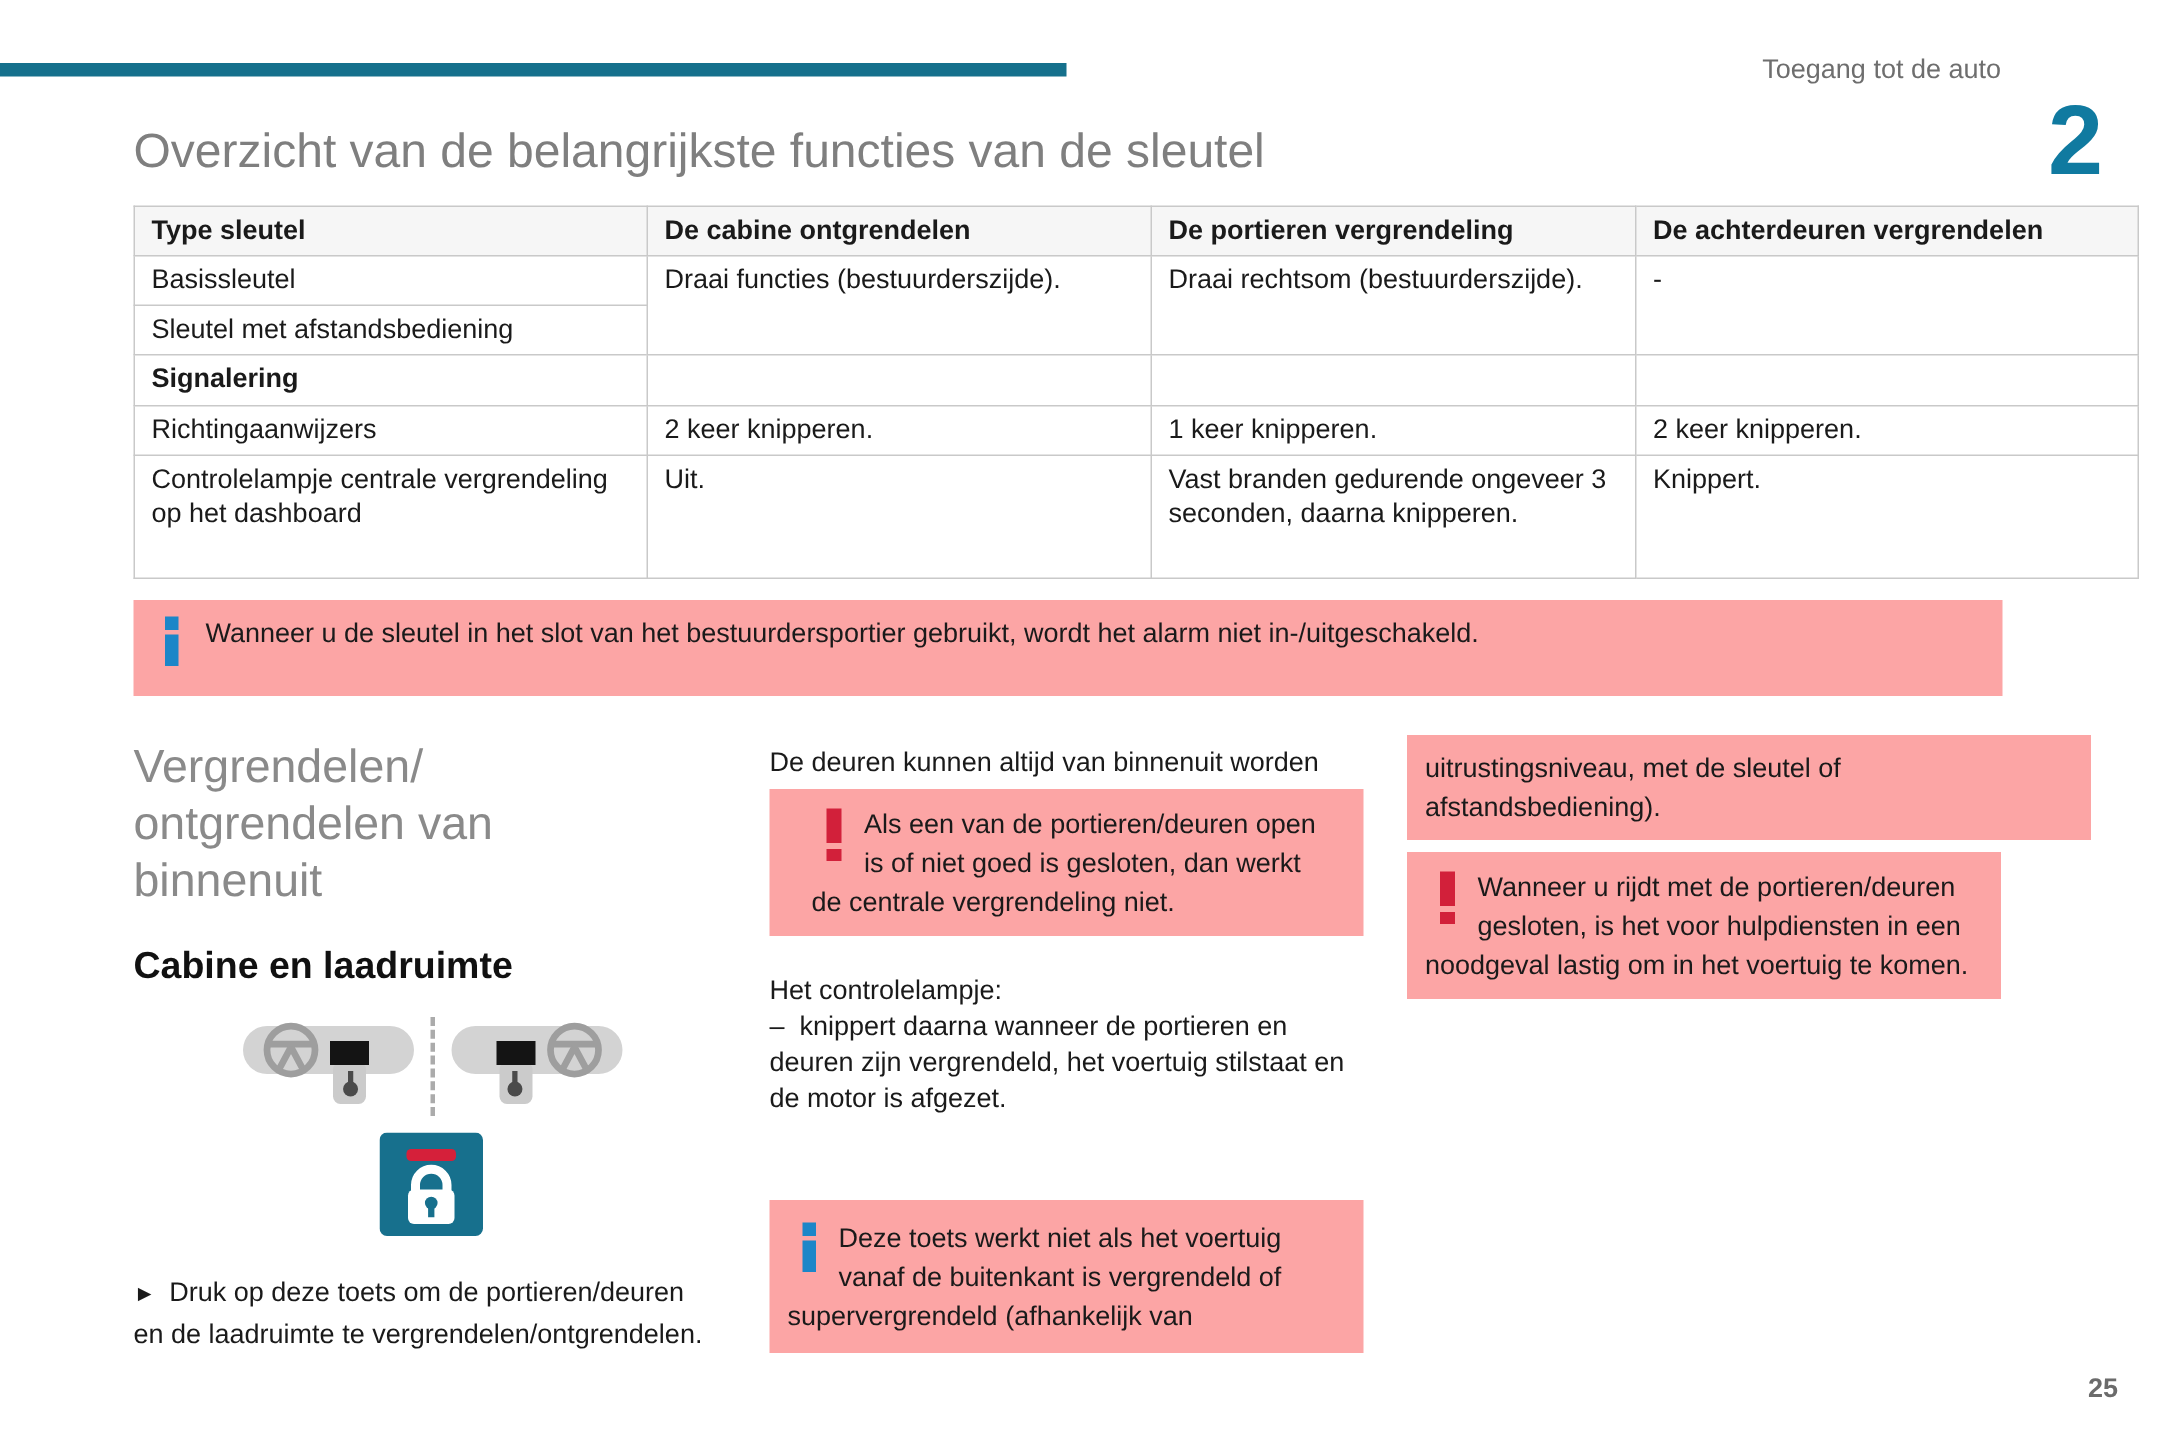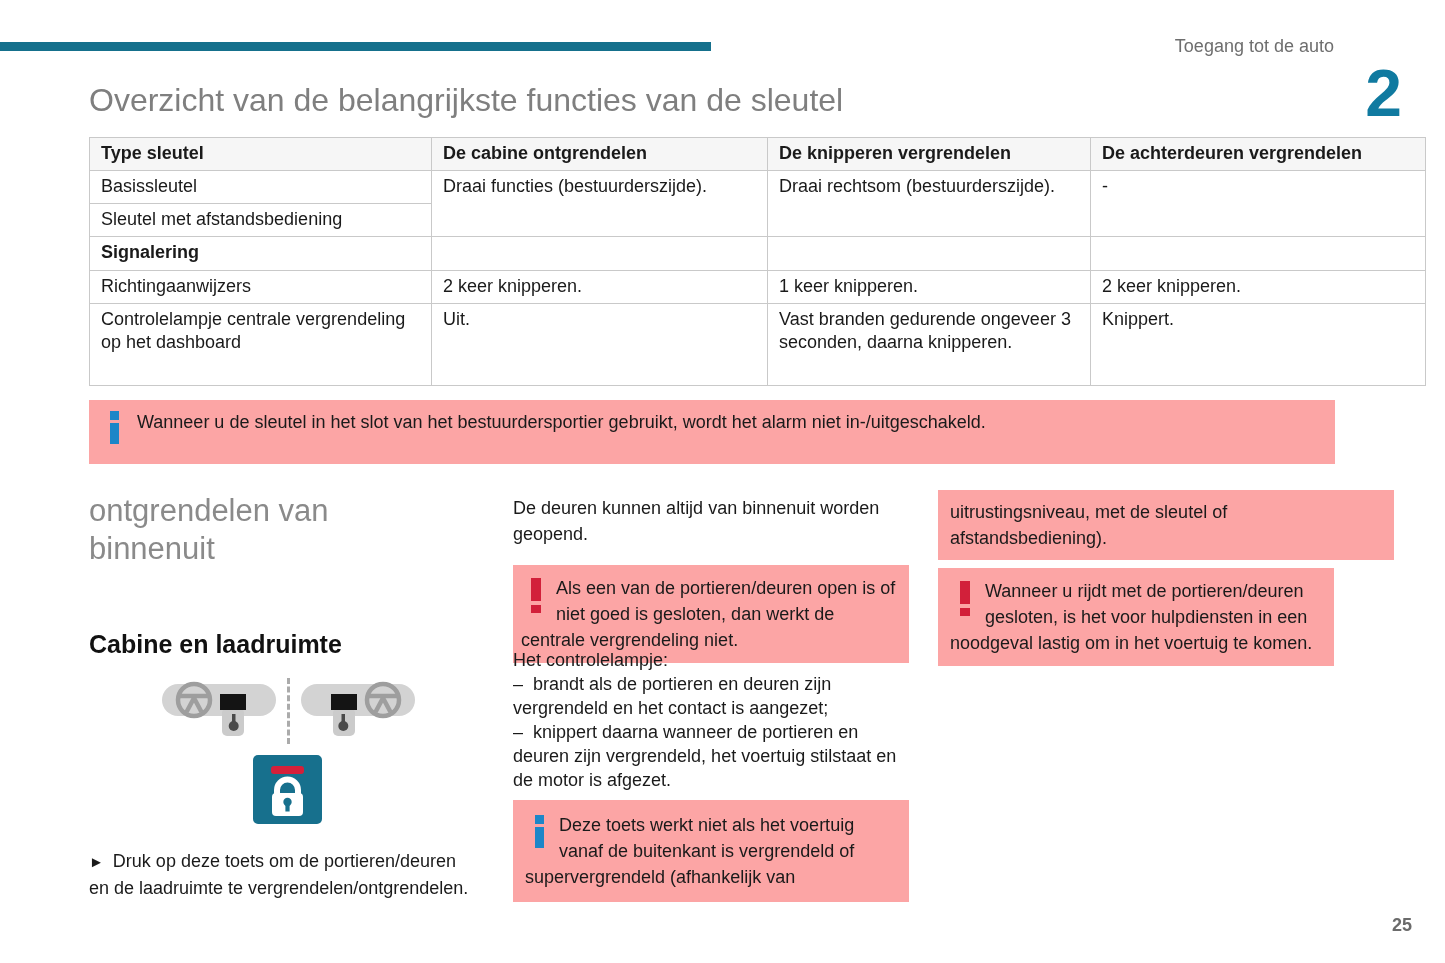--- a/index.html
+++ b/index.html
@@ -37,21 +37,21 @@
   .section-title{position:absolute;left:89px;top:492px;font-size:31px;color:#8a8a8a;line-height:38px;}
   .section-title span{display:block;}
   .subsection-title{position:absolute;left:89px;top:630px;margin:0;font-size:25px;font-weight:bold;color:#111;}
   .icons-row{position:absolute;left:160px;top:678px;display:flex;align-items:flex-start;gap:6px;}
   .dash-divider{border-left:3px dashed #ababab;height:66px;margin:0 3px;}
   .lock-button{position:absolute;left:253px;top:755px;width:69px;height:69px;}
   .instruction{position:absolute;left:89px;top:830px;width:390px;font-size:18px;line-height:27px;}
   .pointer{display:inline-block;margin-right:9px;font-size:15px;}
   
   .mid-doors{position:absolute;left:513px;top:477px;width:382px;font-size:18px;line-height:26px;}
-  .mid-warning{position:absolute;left:513px;top:565px;width:396px;min-height:84px;box-sizing:border-box;padding:10px 8px;font-size:18px;line-height:26px;}
+  .mid-warning{position:absolute;left:513px;top:526px;width:396px;min-height:84px;box-sizing:border-box;padding:10px 28px;font-size:18px;line-height:26px;}
   .mid-lamp{position:absolute;left:513px;top:648px;width:398px;font-size:18px;line-height:24px;}
   .mid-lamp p{margin:0;}
   .mid-note{position:absolute;left:513px;top:800px;width:396px;min-height:86px;box-sizing:border-box;padding:12px 12px;font-size:18px;line-height:26px;}
   
   .right-note{position:absolute;left:938px;top:490px;width:456px;min-height:63px;box-sizing:border-box;padding:9px 12px;font-size:18px;line-height:26px;}
   .right-warning{position:absolute;left:938px;top:568px;width:396px;min-height:89px;box-sizing:border-box;padding:10px 12px;font-size:18px;line-height:26px;}
   .page-number{position:absolute;right:33px;top:915px;font-size:18px;font-weight:bold;color:#6b6b6b;}
 </style>
 </head>
 <body>
@@ -62,21 +62,21 @@
   <div class="header-title">Toegang tot de auto</div>
   <div class="chapter-number">2</div>
 
   <h1 class="main-heading">Overzicht van de belangrijkste functies van de sleutel</h1>
 
   <table class="key-table">
     <tbody>
         <tr class="hrow">
       <th class="c1">Type sleutel</th>
       <th class="c2">De cabine ontgrendelen</th>
-      <th class="c3">De knipperen vergrendelen</th>
+      <th class="c3">De portieren vergrendeling</th>
       <th class="c4">De achterdeuren vergrendelen</th>
     </tr>
     <tr class="r1">
       <td class="c1">Basissleutel</td>
       <td class="c2" rowspan="2">Draai functies (bestuurderszijde).</td>
       <td class="c3" rowspan="2">Draai rechtsom (bestuurderszijde).</td>
       <td class="c4" rowspan="2">-</td>
     </tr>
     <tr class="r2">
       <td class="c1">Sleutel met afstandsbediening</td>
@@ -104,20 +104,21 @@
 
   <div class="note-full note-bg">
     <span class="i-icon">
         <span class="dot"></span>
         <span class="bar"></span>
       </span>
     <span class="txt">Wanneer u de sleutel in het slot van het bestuurdersportier gebruikt, wordt het alarm niet in-/uitgeschakeld.</span>
   </div>
 
   <div class="section-title">
+    <span>Vergrendelen/</span>
     <span>ontgrendelen van</span>
     <span>binnenuit</span>
   </div>
   <h2 class="subsection-title">Cabine en laadruimte</h2>
 
   <div class="icons-row">
     <svg width="118" height="66" viewBox="0 0 118 66">
       <rect x="2" y="6" width="114" height="32" rx="16" fill="#d3d3d3"></rect>
       <rect x="62" y="30" width="22" height="28" rx="5" fill="#cbcbcb"></rect>
       <rect x="72" y="36" width="3.5" height="9" fill="#4a4a4a"></rect>
@@ -158,21 +159,20 @@
   <div class="mid-warning note-bg">
     <span class="warn-icon float-icon">
         <span class="bar"></span>
         <span class="dot"></span>
       </span>
     <span>Als een van de portieren/deuren open is of niet goed is gesloten, dan werkt de centrale vergrendeling niet.</span>
   </div>
 
   <div class="mid-lamp">
     <p>Het controlelampje:</p>
-    <p>–&nbsp; brandt als de portieren en deuren zijn vergrendeld en het contact is aangezet;</p>
     <p>–&nbsp; knippert daarna wanneer de portieren en deuren zijn vergrendeld, het voertuig stilstaat en de motor is afgezet.</p>
   </div>
 
   <div class="mid-note note-bg">
     <span class="i-icon float-icon">
         <span class="dot"></span>
         <span class="bar"></span>
       </span>
     <span>Deze toets werkt niet als het voertuig vanaf de buitenkant is vergrendeld of supervergrendeld (afhankelijk van</span>
   </div>

